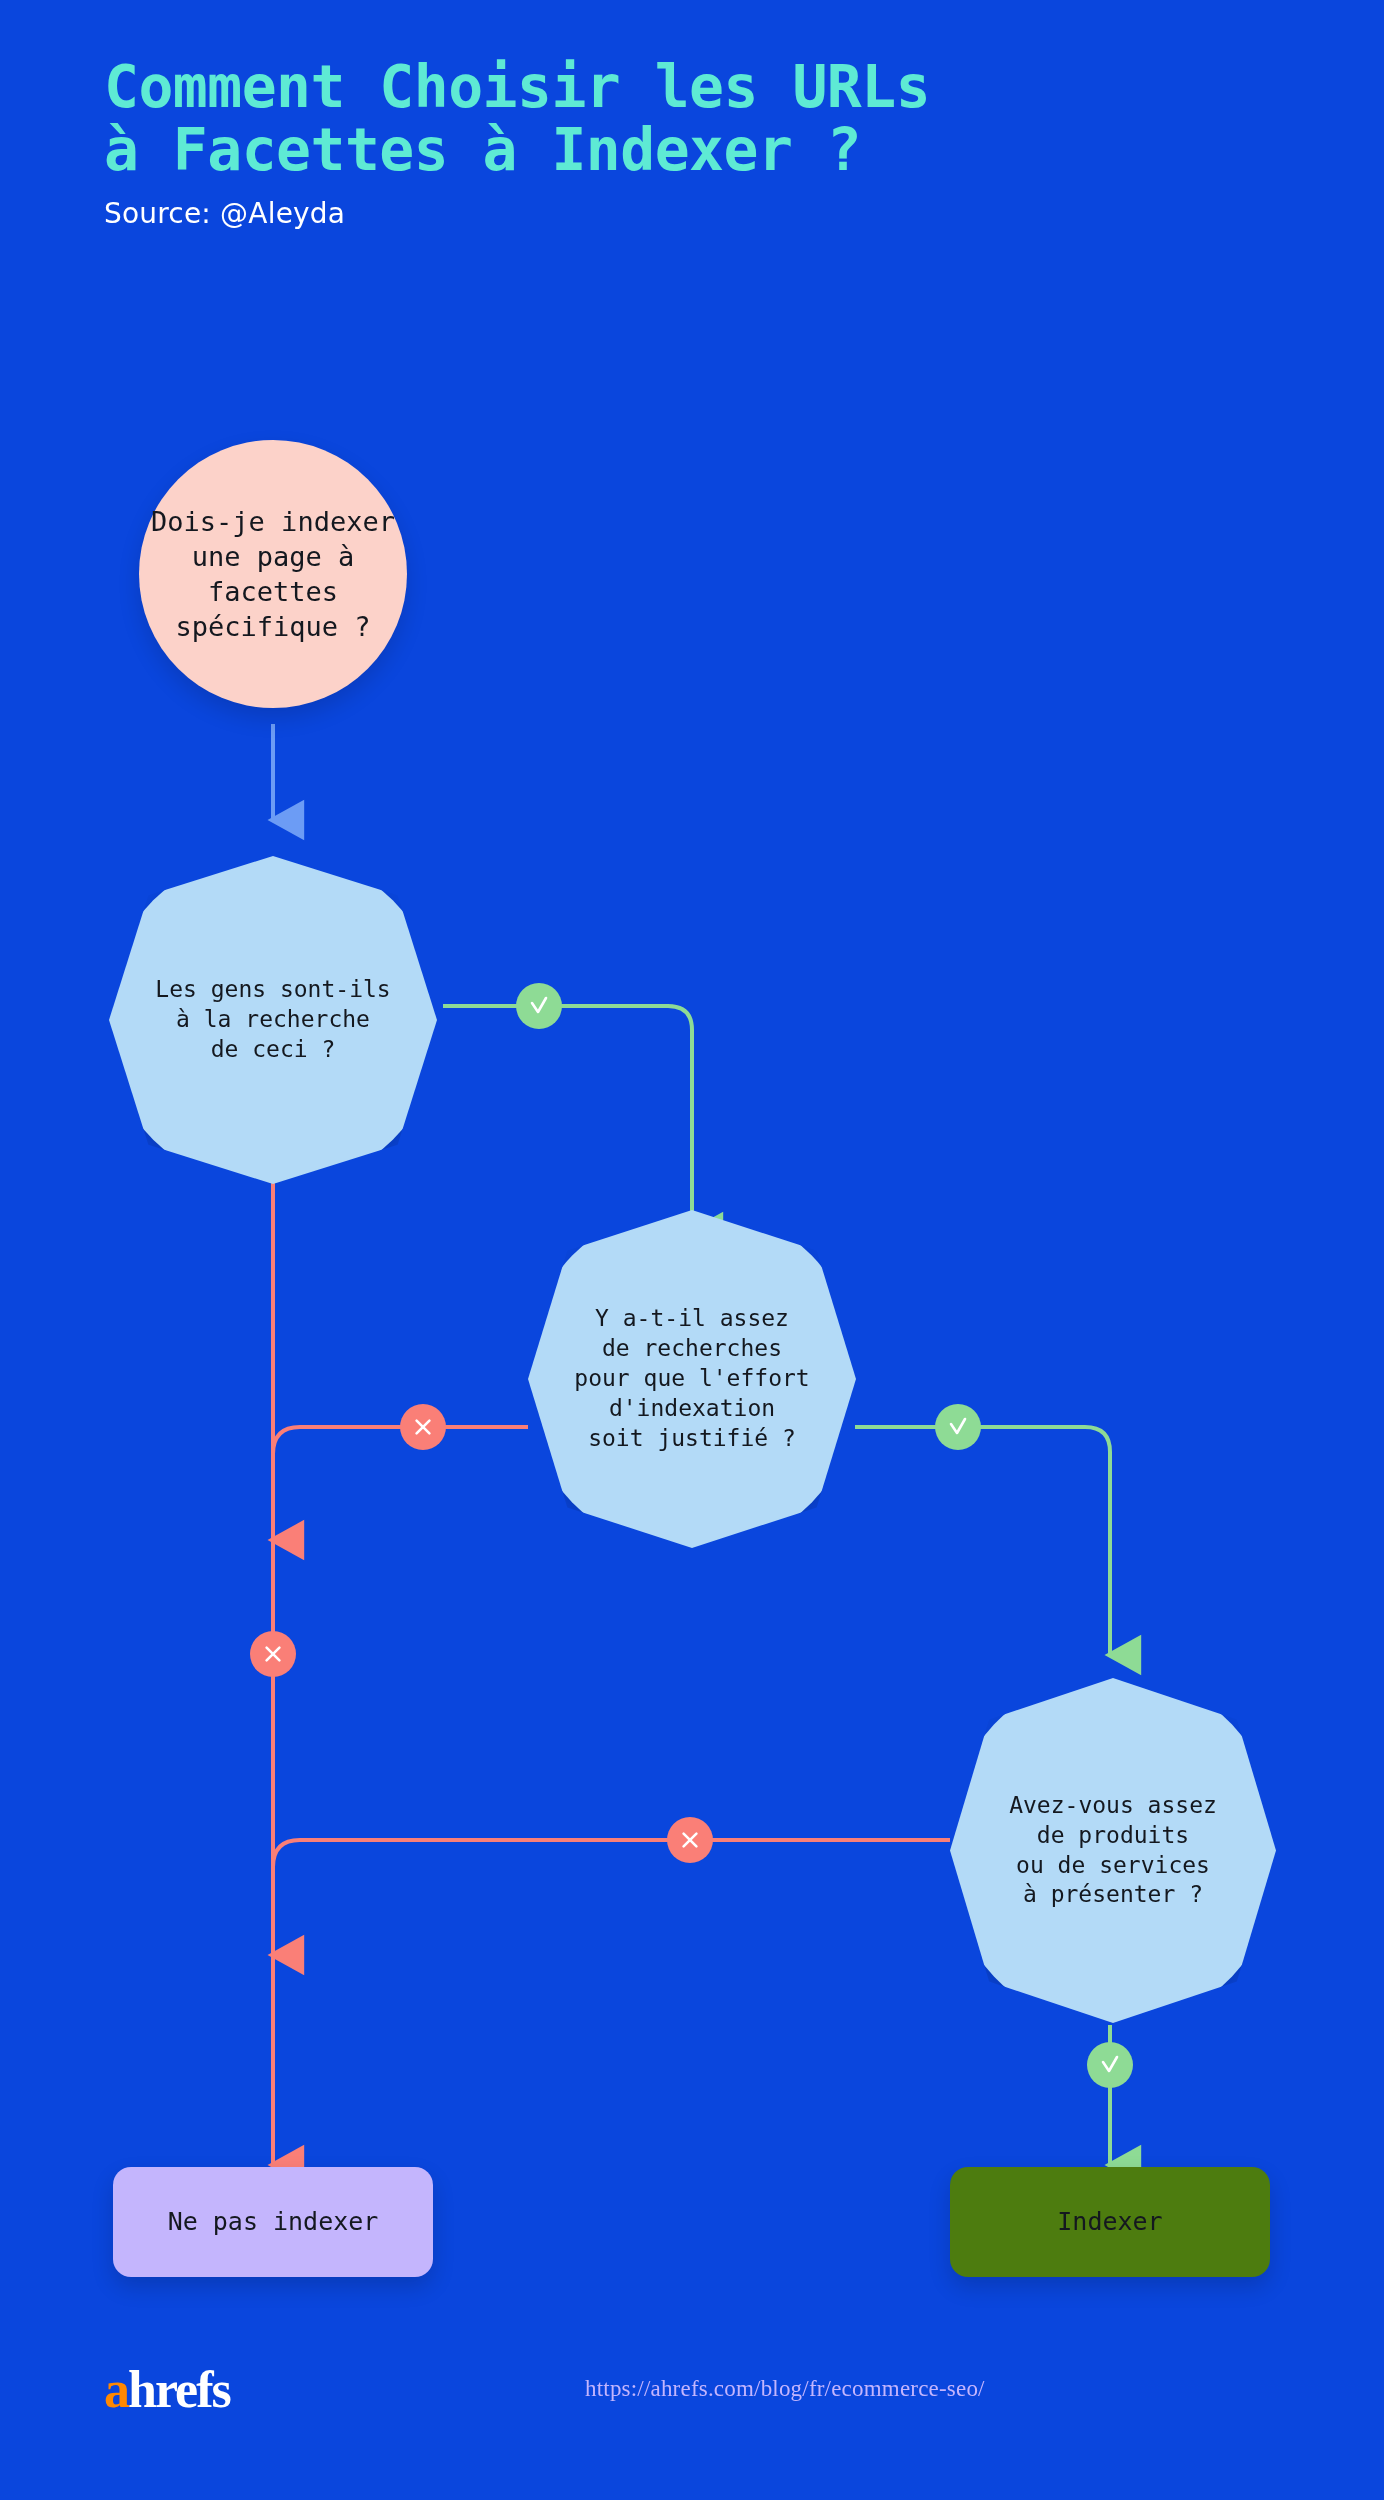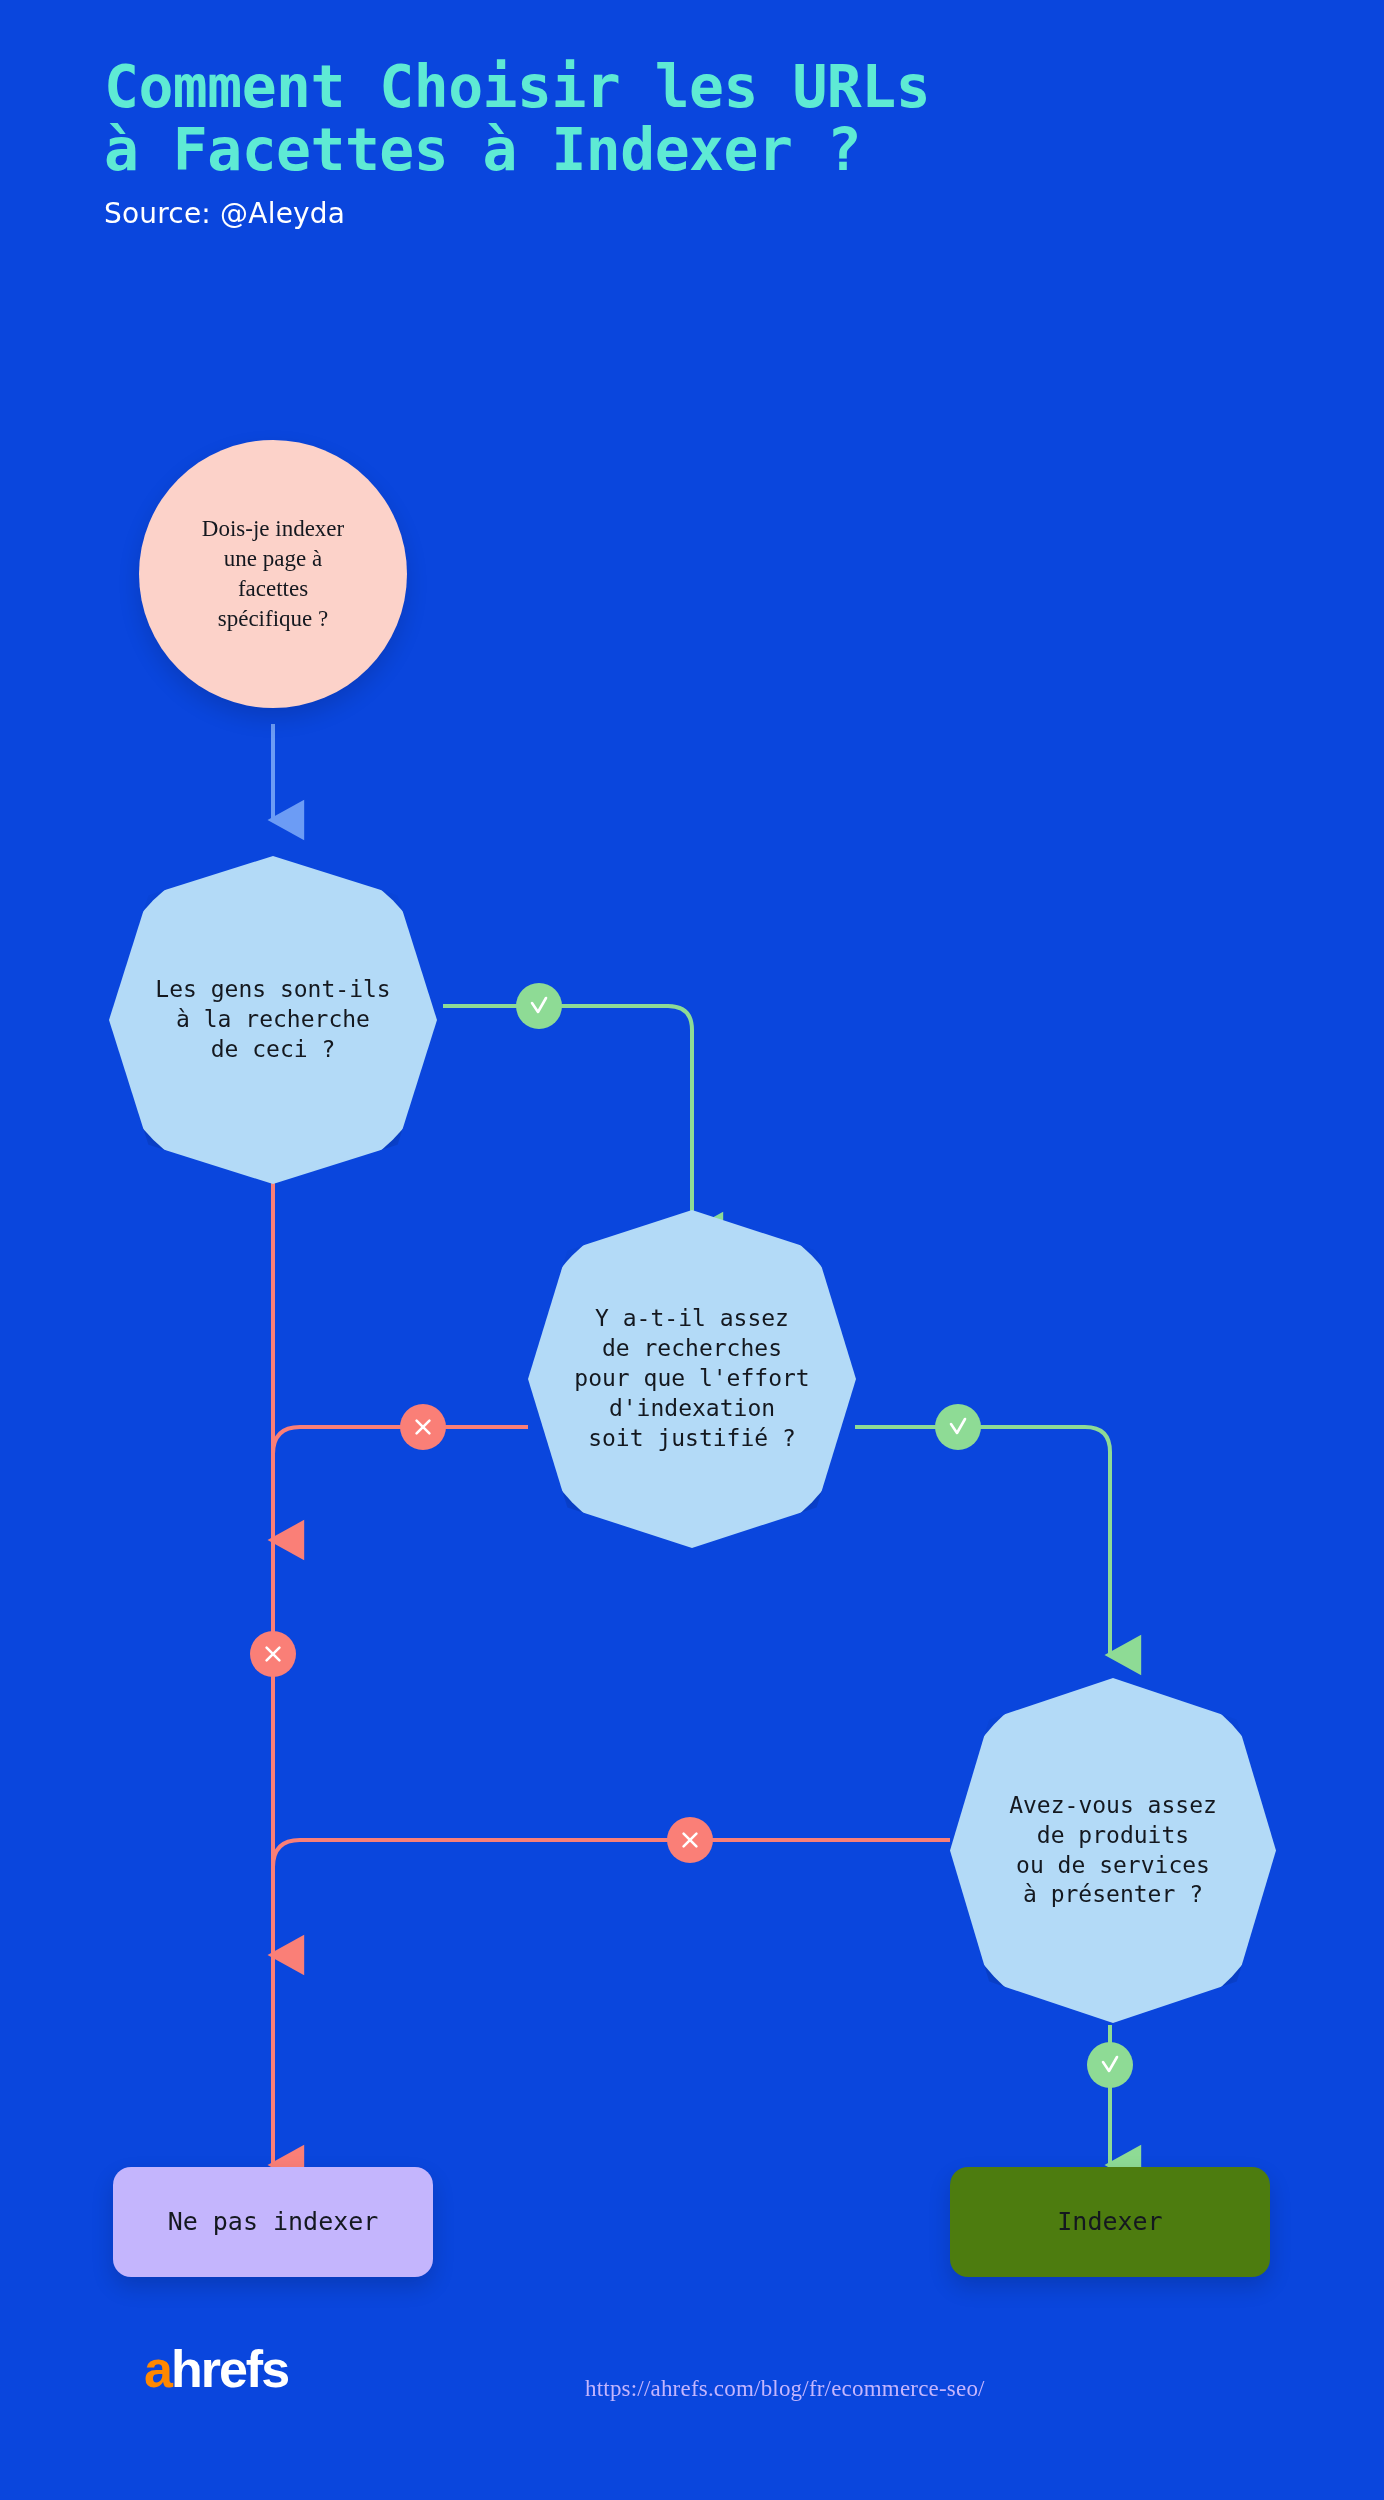--- a/index.html
+++ b/index.html
@@ -42,21 +42,21 @@
     color:#14181f;
     white-space:pre-line;
     line-height:1.30;
   }
 
   .start{
     width:268px;height:268px;border-radius:50%;
     background:#fcd2c9;
     box-shadow:0 10px 22px rgba(0,0,0,0.14);
   }
-  .start .txt{font-size:23px;font-family:Liberation Serif, serif;}
+  .start .txt{font-size:27px;}
 
   .decision{
     background:#b3daf7;
     box-shadow:0 12px 26px rgba(0,0,0,0.16);
   }
   .decision .txt{font-size:23px;}
   .dshape{border-radius:46% 46% 46% 46% / 46% 46% 46% 46%;
           clip-path:polygon(50% 0%,88% 12%,100% 50%,88% 88%,50% 100%,12% 88%,0% 50%,12% 12%);}
 
   .terminal{
@@ -74,23 +74,23 @@
     font-family:"DejaVu Sans","Liberation Sans",sans-serif;
     font-size:26px;color:#ffffff;line-height:1;
   }
   .badge-yes{background:#8edb95;}
   .badge-no{background:#fa7f77;}
   .badge svg{display:block;}
 
   
   .footer{position:absolute;left:0;bottom:0;width:1384px;height:170px;}
   .logo{
-    position:absolute;left:104px;top:13px;
-    font-family:Liberation Sans, sans-serif;
-    font-weight:bold;font-size:52px;letter-spacing:-2px;line-height:1;margin-left:40px;
+    position:absolute;left:104px;top:34px;
+    font-family:Liberation Serif, serif;
+    font-weight:bold;font-size:52px;letter-spacing:-2px;line-height:1;
   }
   .logo .a{color:#ff8800;}
   .logo .rest{color:#ffffff;}
   .footer-url{
     position:absolute;left:585px;top:46px;
     font-family:Liberation Serif, serif;
     font-size:23px;color:#c4b5fd;letter-spacing:0.2px;
   }
 </style>
 </head>

